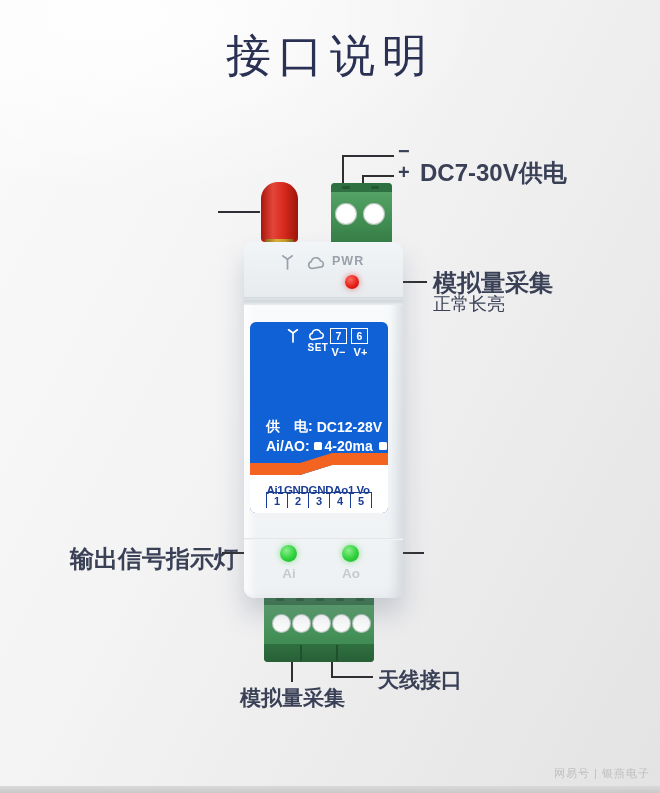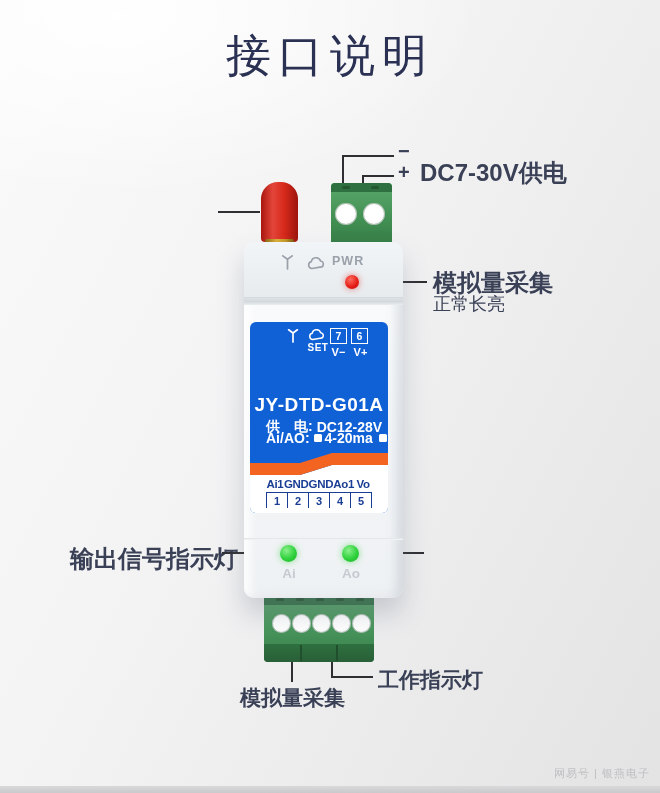--- a/index.html
+++ b/index.html
@@ -55,21 +55,21 @@
     color:#fff;font-size:10.5px;font-weight:700;display:flex;align-items:center;justify-content:center;}
   .vname{position:absolute;top:24px;width:21px;text-align:center;color:#fff;font-size:11px;font-weight:700;}
   .set-txt{position:absolute;left:57px;top:20px;width:22px;text-align:center;color:#fff;font-size:10px;font-weight:800;letter-spacing:.5px;}
   .pill{position:absolute;left:7px;right:7px;top:42px;height:26px;border-radius:13px;background:#fff;
     display:flex;align-items:center;justify-content:center;color:#1156cc;font-size:15px;font-weight:800;letter-spacing:.5px;}
   .model{position:absolute;left:0;right:0;top:72px;text-align:center;color:#fff;font-size:19px;font-weight:800;letter-spacing:.5px;}
   .spec{position:absolute;left:16px;color:#fff;font-size:14px;font-weight:700;display:flex;align-items:center;white-space:nowrap;}
   .spec .lab{margin-right:4px;}
   .sq{display:inline-block;width:8px;height:8px;background:#fff;border-radius:1.5px;margin:0 3px 0 6px;}
   .swoosh{position:absolute;left:0;bottom:0;width:138px;height:60px;}
-  .tnames{position:absolute;left:16px;top:156px;width:106px;display:flex;z-index:2;}
+  .tnames{position:absolute;left:16px;top:162px;width:106px;display:flex;z-index:2;}
   .tnames span{flex:1;text-align:center;color:#1a3d94;font-size:11.5px;font-weight:800;letter-spacing:-.3px;}
   .tcells{position:absolute;left:16px;top:170px;width:106px;display:flex;z-index:2;}
   .tcells span{flex:1;height:16px;border:1.5px solid #1a3d94;border-bottom:none;box-sizing:border-box;
     display:flex;align-items:center;justify-content:center;color:#1a3d94;font-size:11px;font-weight:700;}
   .tcells span + span{border-left:none;}
   
   .term-bot{position:absolute;left:264px;top:595px;width:110px;height:67px;z-index:1;
     border-radius:0 0 4px 4px;background:linear-gradient(#57a367,#46935a 55%,#3a8049);}
   .term-bot .strip{position:absolute;left:0;right:0;top:0;height:10px;background:#337344;}
   .term-bot .feet{position:absolute;left:0;right:0;bottom:0;height:18px;background:linear-gradient(#2f7040,#285f37);border-radius:0 0 4px 4px;}
@@ -154,26 +154,25 @@
       <path d="M7 13V4M7 4L2.6 .8M7 4L11.4 .8" stroke="#ffffff" stroke-width="1.7" fill="none" stroke-linecap="round"></path>
     </svg>
     <svg class="icon" style="left:58px;top:7px" width="17" height="12" viewBox="0 0 16 12">
       <path d="M4.3 10.6a3.2 3.2 0 0 1-.6-6.3 4.4 4.4 0 0 1 8.5-.6 2.8 2.8 0 0 1-.5 5.6z" fill="none" stroke="#ffffff" stroke-width="1.5" stroke-linejoin="round"></path>
     </svg>
     <span class="set-txt">SET</span>
     <div class="tbox" style="left:80px;top:6px">7</div>
     <div class="tbox" style="left:101px;top:6px">6</div>
     <div class="vname" style="left:78px">V−</div>
     <div class="vname" style="left:100px">V+</div>
-    <div class="model">JY-DTD-G01A</div>
     <div class="spec" style="top:96px">
       <span class="lab">供　电:</span>
       <span>DC12-28V</span>
     </div>
-    <div class="spec" style="top:108px">
+    <div class="spec" style="top:116px">
       <span class="lab">Ai/AO:</span>
       <i class="sq" style="margin-left:0"></i>
       <span>4-20ma</span>
       <i class="sq"></i>
       <span>0-10V</span>
     </div>
     <svg class="swoosh" viewBox="0 0 138 60" preserveAspectRatio="none">
       <polygon points="0,22 50,22 82,12 138,12 138,60 0,60" fill="#ffffff"></polygon>
       <polygon points="0,10 50,10 82,0 138,0 138,12 82,12 50,22 0,22" fill="#f2641f"></polygon>
     </svg>
@@ -197,17 +196,17 @@
   <div class="ln v" style="left:301px;top:633px;height:13px"></div>
   <div class="ln h" style="left:281px;top:645px;width:22px"></div>
   <div class="ln v" style="left:291px;top:645px;height:37px"></div>
   <div class="co big" style="left:240px;top:684px">模拟量采集</div>
 
   <div class="ln v" style="left:321px;top:633px;height:11px"></div>
   <div class="ln v" style="left:341px;top:633px;height:11px"></div>
   <div class="ln h" style="left:321px;top:642px;width:22px"></div>
   <div class="ln v" style="left:331px;top:642px;height:36px"></div>
   <div class="ln h" style="left:331px;top:676px;width:42px"></div>
-  <div class="co big" style="left:378px;top:666px">工作指示灯</div>
+  <div class="co big" style="left:378px;top:666px">天线接口</div>
 
   <div class="watermark">网易号 | 银燕电子</div>
   <div class="bottom-edge"></div>
 </div>
 
 </body></html>

